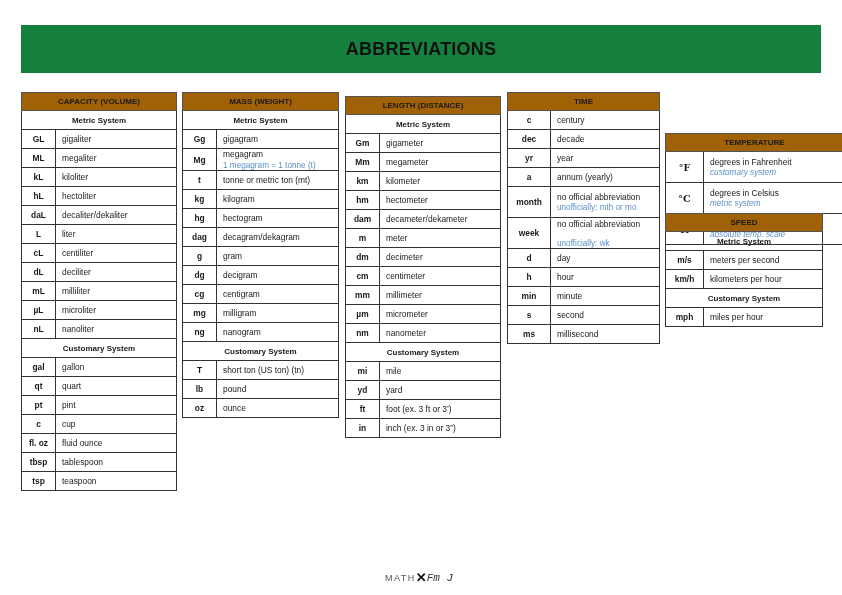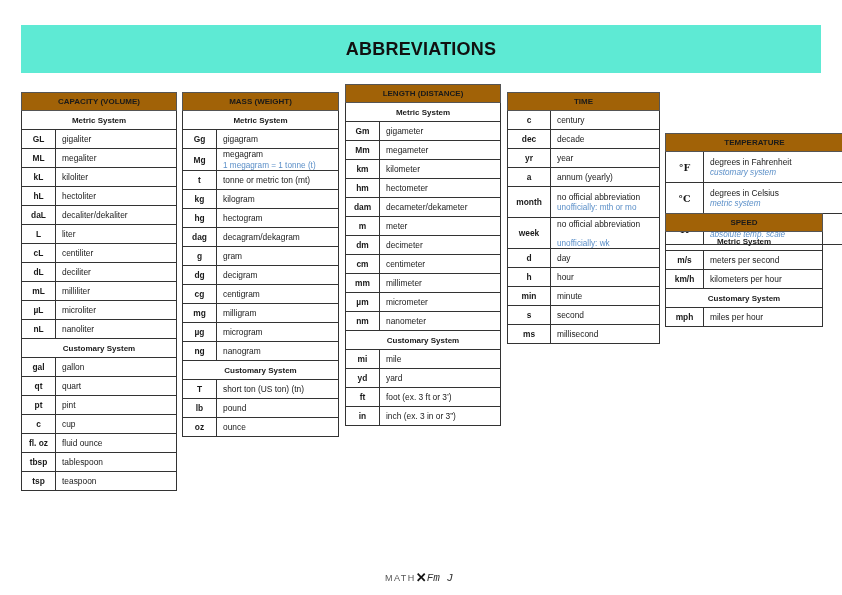--- a/index.html
+++ b/index.html
@@ -1,17 +1,17 @@
 <!DOCTYPE html>
 <html><head>
 <meta charset="utf-8">
 <style>
   html, body { margin:0; padding:0; background:#ffffff; }
   body { width:842px; height:595px; position:relative; overflow:hidden; font-family:"Liberation Sans", sans-serif; color:#1a1a1a; }
-  .title-bar { position:absolute; left:21px; top:25px; width:800px; height:48px; background:#5eead4; display:flex; align-items:center; justify-content:center; }
+  .title-bar { position:absolute; left:21px; top:25px; width:800px; height:48px; background:#15803d; display:flex; align-items:center; justify-content:center; }
   .title-bar span { font-family:"Liberation Sans", sans-serif; font-weight:bold; font-size:18px; letter-spacing:0.2px; color:#111; }
   table.abbr { position:absolute; border-collapse:collapse; font-size:8.4px; table-layout:fixed; }
   table.abbr td { border:1px solid #333; padding:0 4px; height:18px; vertical-align:middle; }
   table.abbr td.head { background:#a16207; text-align:center; font-weight:bold; font-size:8px; height:17px; border:1px solid #555; }
   table.abbr td.sub { text-align:center; font-weight:bold; font-size:8px; }
   table.abbr td.code { text-align:center; font-weight:bold; }
   table.abbr td.desc { padding-left:6px; }
   .note { display:block; color:#5b8fc8; font-size:8.2px; margin-top:2px; }
   .note.italic { font-style:italic; }
   .tall td { height:36px; }
@@ -164,24 +164,20 @@
       </tr>
     <tr>
         <td class="code">cg</td>
         <td class="desc">centigram</td>
       </tr>
     <tr>
         <td class="code">mg</td>
         <td class="desc">milligram</td>
       </tr>
     <tr>
-        <td class="code">µg</td>
-        <td class="desc">microgram</td>
-      </tr>
-    <tr>
         <td class="code">ng</td>
         <td class="desc">nanogram</td>
       </tr>
     <tr>
         <td colspan="2" class="sub">Customary System</td>
       </tr>
     <tr>
         <td class="code">T</td>
         <td class="desc">short ton (US ton) (tn)</td>
       </tr>
@@ -189,21 +185,21 @@
         <td class="code">lb</td>
         <td class="desc">pound</td>
       </tr>
     <tr>
         <td class="code">oz</td>
         <td class="desc">ounce</td>
       </tr>
   </tbody>
 </table>
 
-<table class="abbr" style="left:345px; top:84px; width:156px;">
+<table class="abbr" style="left:345px; top:96px; width:156px;">
   <colgroup>
       <col style="width:34px">
       <col>
     </colgroup>
   <tbody>
     <tr>
         <td colspan="2" class="head">LENGTH (DISTANCE)</td>
       </tr>
     <tr>
         <td colspan="2" class="sub">Metric System</td>

